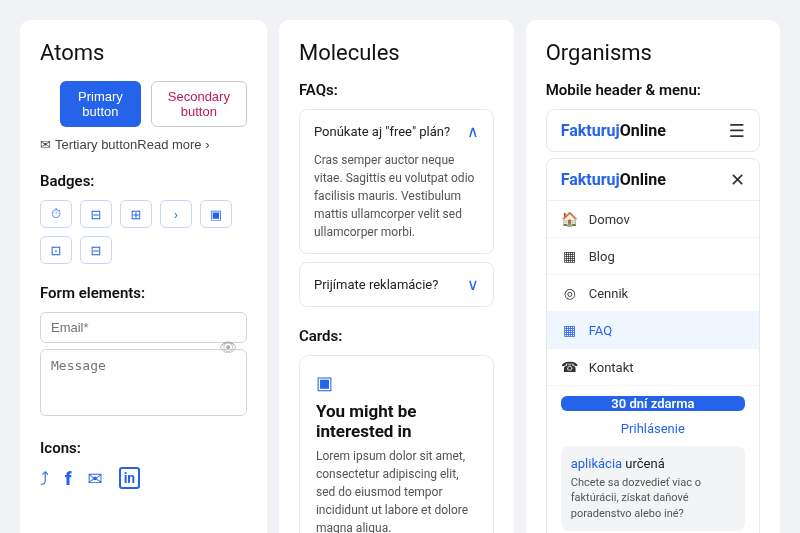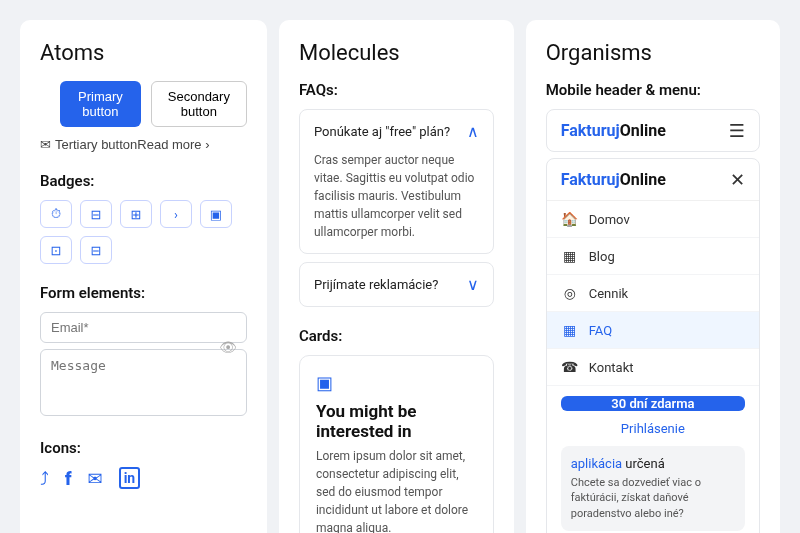--- a/index.html
+++ b/index.html
@@ -44,21 +44,21 @@
       border: none;
       border-radius: 6px;
       padding: 8px 18px;
       font-size: 13px;
       font-weight: 500;
       cursor: pointer;
       margin-left: 20px;
     }
     .btn-secondary {
       background: transparent;
-      color: #000000;
+      color: #be185d;
       border: 1.5px solid #ccc;
       border-radius: 6px;
       padding: 7px 16px;
       font-size: 13px;
       font-weight: 500;
       cursor: pointer;
       margin-left: 10px;
     }
     .btn-row { display: flex; align-items: center; margin-bottom: 10px; }
     .btn-tertiary {

